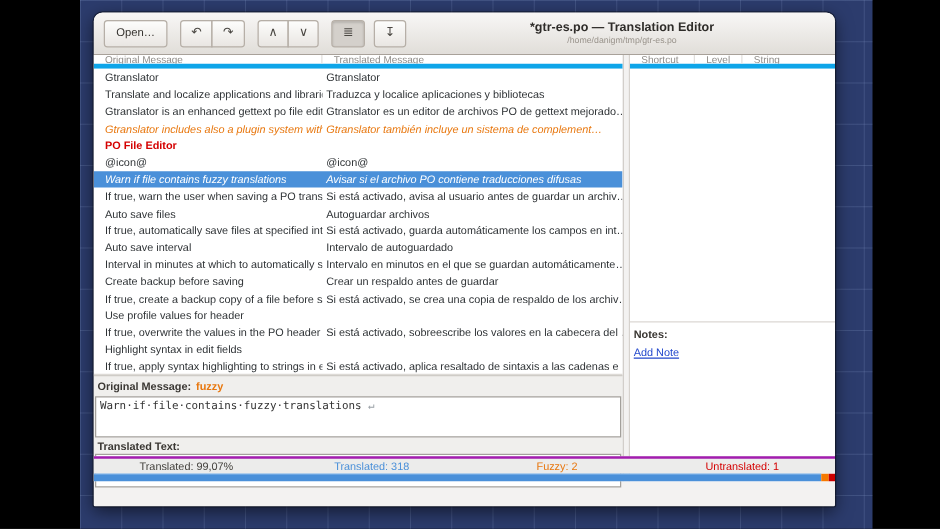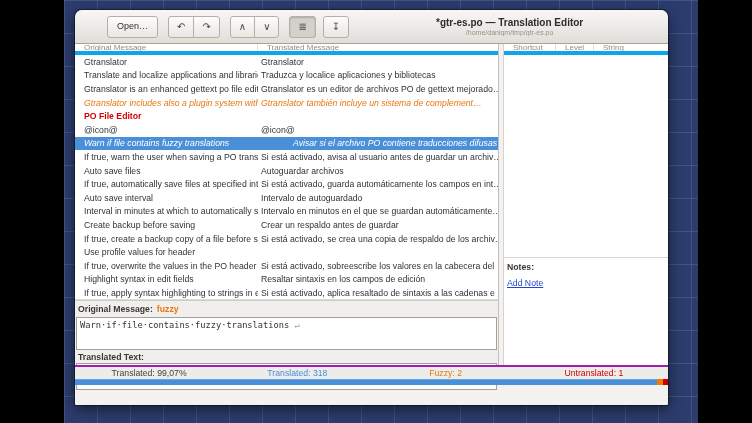--- a/index.html
+++ b/index.html
@@ -24,21 +24,20 @@
     position:absolute; left:0; top:0; right:0; height:34px;
     background:linear-gradient(#f8f7f6,#e1ded9);
     border-bottom:1px solid #a8a199; border-radius:7px 7px 0 0;
     display:flex; align-items:center; padding:0 8px; gap:10px;
   }
   .hb-btn {
     height:22px; min-width:24px; padding:0 9px; font-size:9px; color:#34312d;
     background:linear-gradient(#fdfdfc,#e9e6e2); border:1px solid #b6afa7;
     border-radius:3px; display:flex; align-items:center; justify-content:center;
     line-height:1;
-    margin-left:24px;
   }
   .linked { display:flex; }
   .linked .hb-btn { border-radius:0; margin-left:-1px; padding:0 8px; }
   .linked .hb-btn:first-child { border-radius:3px 0 0 3px; margin-left:0; }
   .linked .hb-btn:last-child  { border-radius:0 3px 3px 0; }
   .hb-btn.pressed { background:#d4d0cb; box-shadow:inset 0 1px 2px rgba(0,0,0,.18); }
   .hb-btn.flat { background:transparent; border-color:transparent; }
   .icon-glyph { font-size:10px; color:#4a4742; }
   .title-block { flex:1; text-align:center; overflow:hidden; }
   .wtitle { font-size:10px; font-weight:bold; color:#2e2c29; }
@@ -61,21 +60,21 @@
   .cols-header .col { padding-left:9px; height:100%; display:flex; align-items:center;
     border-right:1px solid #e2e0dd; white-space:nowrap; overflow:hidden; }
   .msg-rows { position:absolute; left:0; top:11px; height:245px; right:0;
     overflow:hidden; background:#fff; border-bottom:1px solid #dddad6; }
   .mrow { display:flex; height:13.6px; align-items:center; font-size:8.7px; color:#2f3336; }
   .mcell { white-space:nowrap; overflow:hidden; height:100%; display:flex; align-items:center; }
   .c-orig  { width:183px; padding-left:9px; }
   .c-trans { flex:1; padding-left:3px; }
   .mrow.fuzzy { color:#e8770e; font-style:italic; }
   .mrow.untranslated { color:#d40000; font-weight:bold; }
-  .mrow.selected { background:#4a90d9; color:#fff; font-style:italic;gap:32px; }
+  .mrow.selected { background:#4a90d9; color:#fff; font-style:italic; }
   
   .editor { position:absolute; left:0; top:256px; right:0; bottom:0;
     background:#f0efed; border-top:1px solid #cfccc7; }
   .ed-label { height:16px; font-size:8.7px; font-weight:bold; color:#3a3733;
     display:flex; align-items:center; padding-left:3px; gap:4px; }
   .fuzzy-tag { color:#e8770e; font-weight:bold; }
   .ed-area {
     background:#fff; border:1px solid #a3a09b; margin:0 1px;
     font-family:"DejaVu Sans Mono", monospace; font-size:8.7px; color:#333;
     padding:2px 3px; white-space:nowrap; overflow:hidden;
@@ -211,21 +210,20 @@
             </div>
             <div class="mrow normal">
               <div class="mcell c-orig">Use profile values for header</div>
             </div>
             <div class="mrow normal">
               <div class="mcell c-orig">If true, overwrite the values in the PO header with tho…</div>
               <div class="mcell c-trans">Si está activado, sobreescribe los valores en la cabecera del …</div>
             </div>
             <div class="mrow normal">
               <div class="mcell c-orig">Highlight syntax in edit fields</div>
-              <div class="mcell c-trans">Resaltar sintaxis en los campos de edición</div>
             </div>
             <div class="mrow normal">
               <div class="mcell c-orig">If true, apply syntax highlighting to strings in edit fields</div>
               <div class="mcell c-trans">Si está activado, aplica resaltado de sintaxis a las cadenas e</div>
             </div>
           </div>
 
         <div class="editor">
           <div class="ed-label">
             <span>Original Message:</span>

